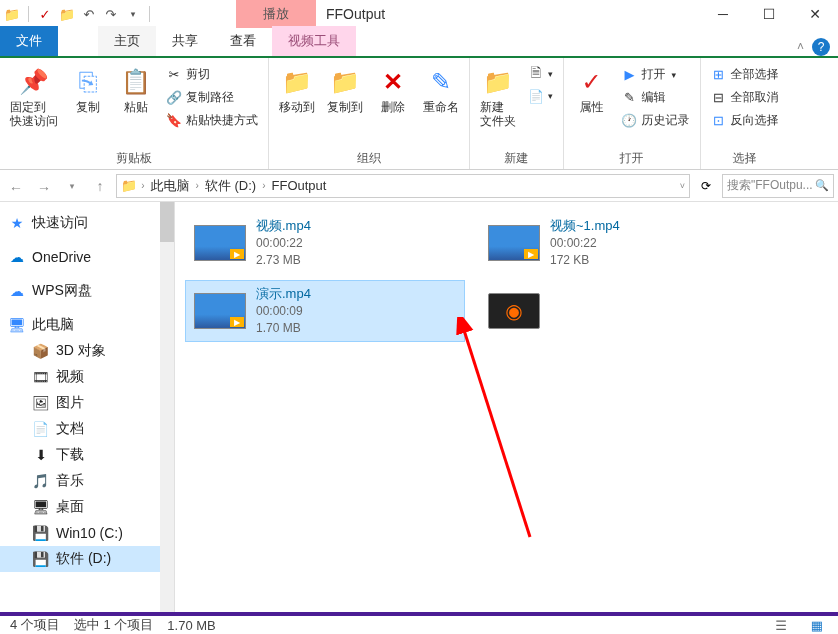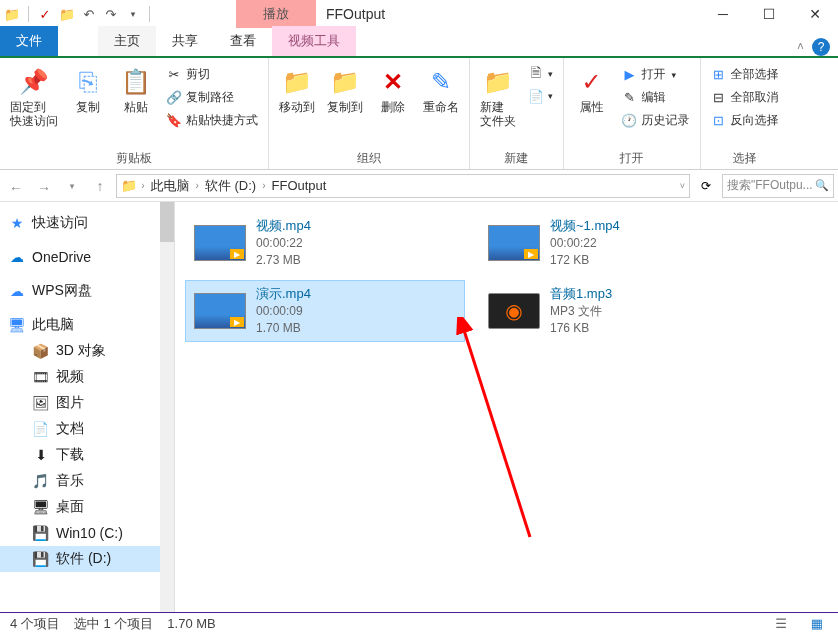--- a/index.html
+++ b/index.html
@@ -66,21 +66,21 @@
     .file-thumb.audio { background: #222; border-radius: 2px; display:flex;align-items:center;justify-content:center;color:#ff6b00;font-size:20px; }
     .file-thumb .play-badge { position: absolute; bottom: 1px; right: 1px; width: 14px; height: 10px; background: #ffb300; display: flex; align-items: center; justify-content: center; color: #fff; font-size: 8px; }
     .file-info { display: flex; flex-direction: column; line-height: 1.4; font-size: 13px; }
     .file-name { color: #0369a1; }
     .file-meta { color: #666; font-size: 12px; }
     
     
     .arrow-svg { position: absolute; left: 270px; top: 115px; pointer-events: none; }
     
     
-    .status-bar { height: 22px; border-top: 1px solid #4c1d95; display: flex; align-items: center; padding: 0 10px; gap: 14px; font-size: 13px; color: #444; }
+    .status-bar { height: 22px; border-top: 4px solid #4c1d95; display: flex; align-items: center; padding: 0 10px; gap: 14px; font-size: 13px; color: #444; }
     .status-bar .flex-spacer { flex: 1; }
     .view-btn { width: 22px; height: 18px; display: flex; align-items: center; justify-content: center; color: #666; }
     .view-btn.active { color: #1979ca; }
   </style>
 </head>
 <body>
 
 <div class="titlebar">
   <div class="titlebar-left">
     <span class="tb-icon">📁</span>
@@ -353,25 +353,20 @@
             <div class="play-badge">▶</div>
           </div>
         <div class="file-info">
           <span class="file-name">演示.mp4</span>
           <span class="file-meta">00:00:09</span>
           <span class="file-meta">1.70 MB</span>
         </div>
       </div>
       <div class="file-item">
         <div class="file-thumb audio">◉</div>
-        <div class="file-info">
-          <span class="file-name">音频1.mp3</span>
-          <span class="file-meta">MP3 文件</span>
-          <span class="file-meta">176 KB</span>
-        </div>
       </div>
     </div>
 
     <svg class="arrow-svg" width="120" height="230">
       <defs>
           <marker id="arrhead" markerWidth="10" markerHeight="10" refX="2" refY="3" orient="auto">
             <polygon points="0 0, 8 3, 0 6" fill="#ff0000"></polygon>
           </marker>
         </defs>
       <line x1="85" y1="220" x2="18" y2="10" stroke="#ff0000" stroke-width="3" marker-end="url(#arrhead)"></line>

